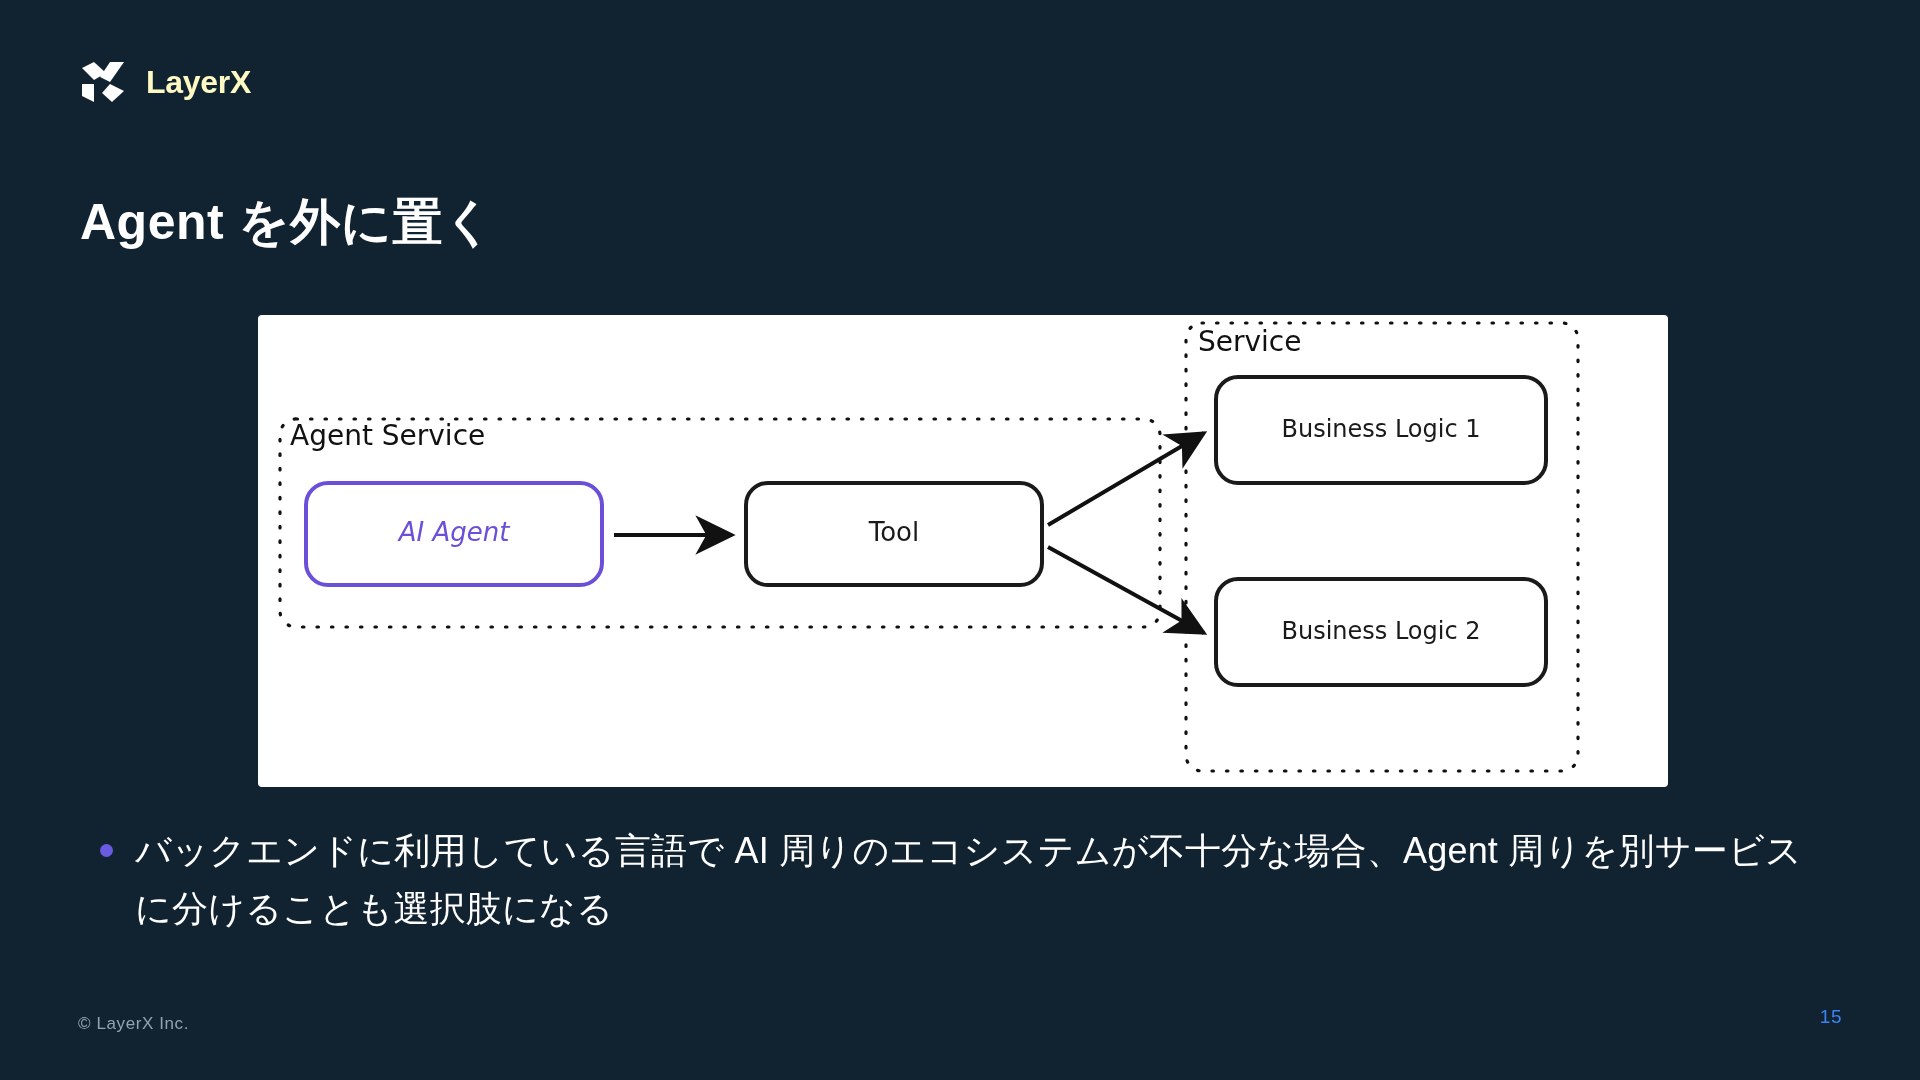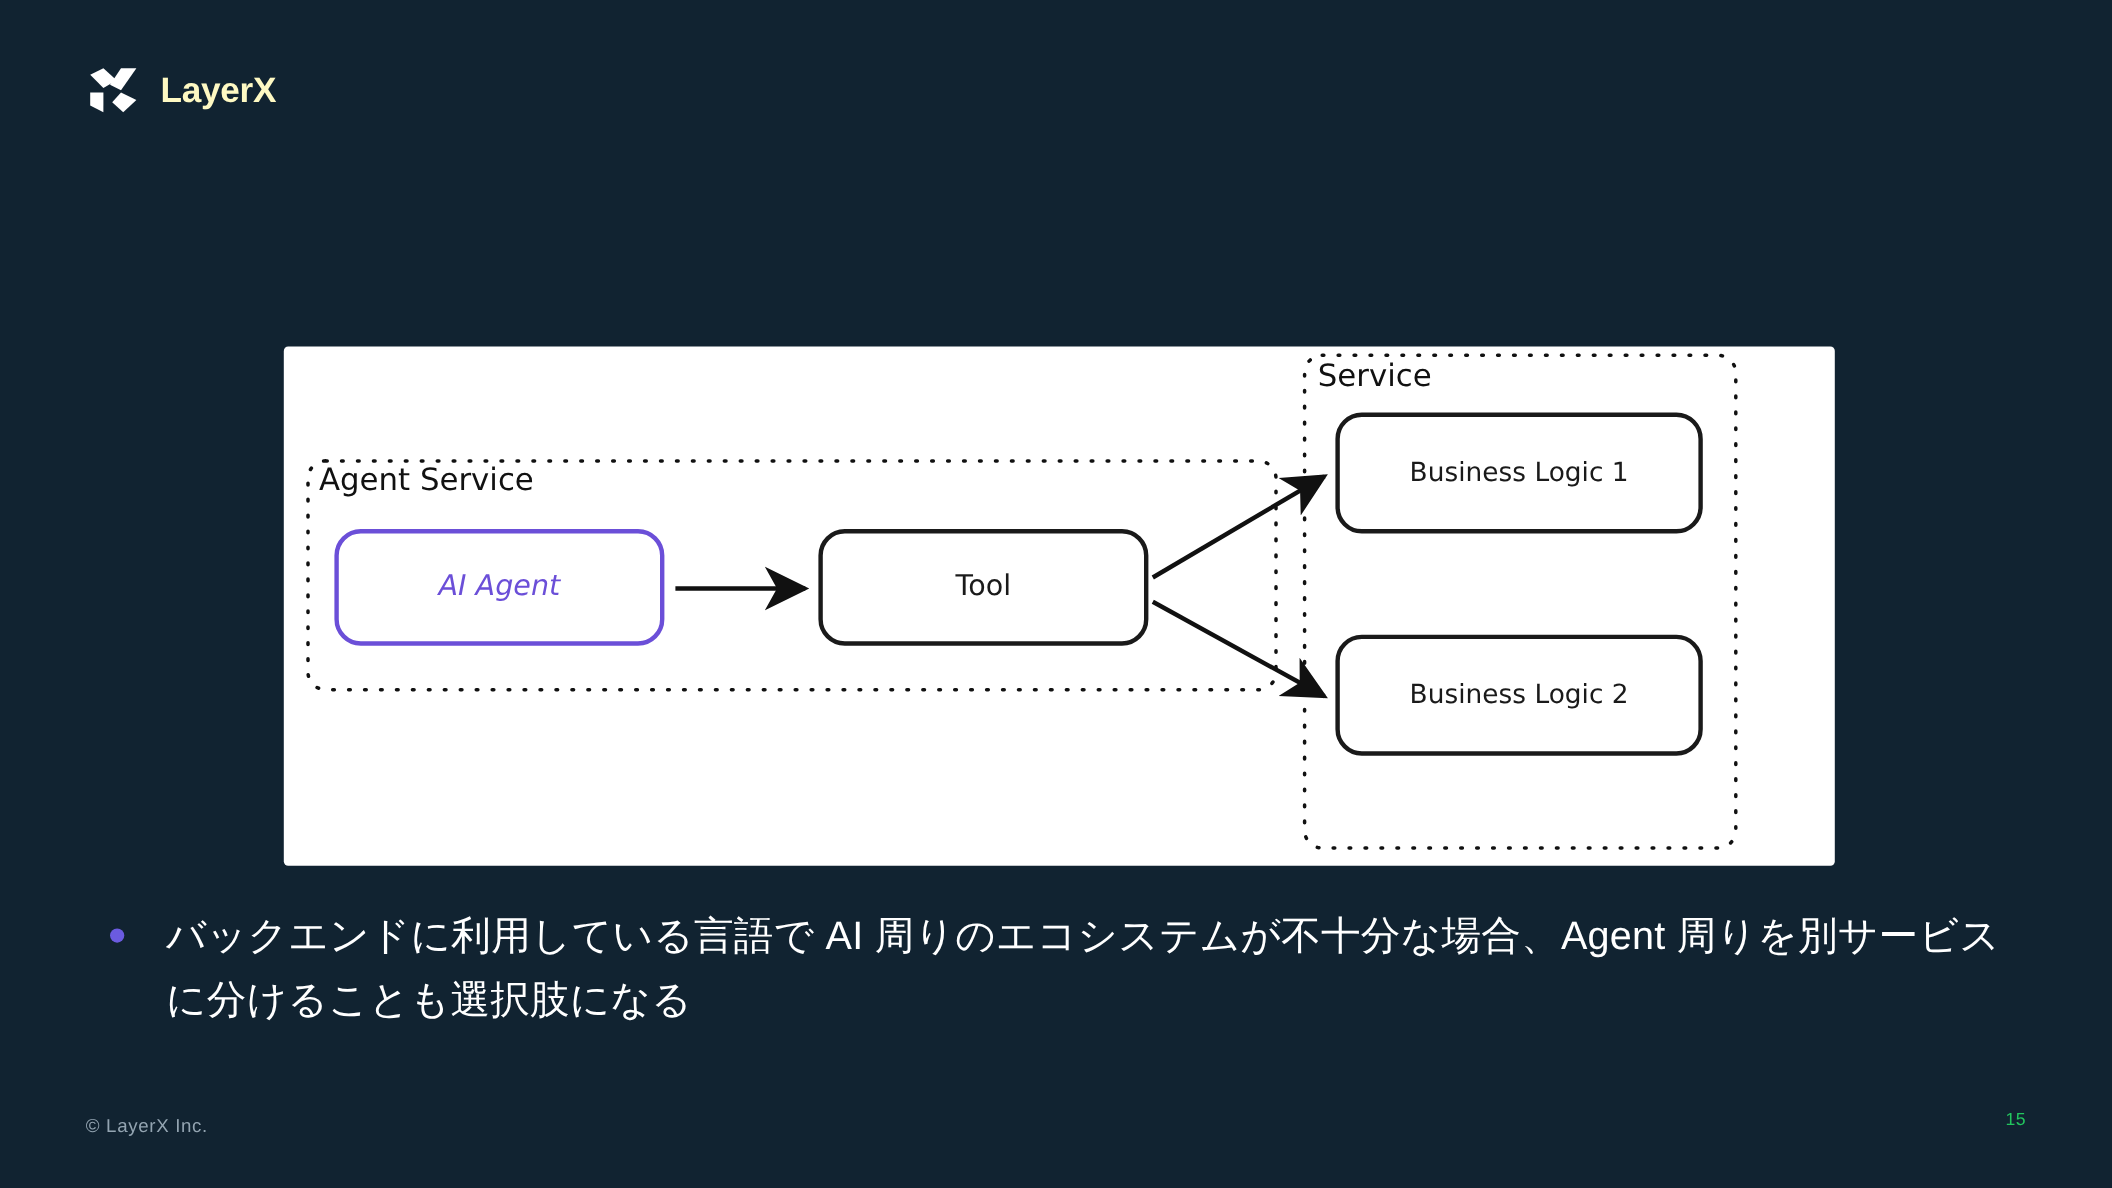--- a/index.html
+++ b/index.html
@@ -29,39 +29,39 @@
     width:1410px; height:472px;
     background:#ffffff; border-radius:4px;
   }
   .diagram-svg { position:absolute; left:0; top:0; width:1410px; height:472px; }
 
   .hand { font-family:"DejaVu Sans", sans-serif; }
 
   
   .bullet-row {
     position:absolute; left:100px; top:822px; width:1760px;
-    display:flex; align-items:flex-start; gap:38px;
+    display:flex; align-items:flex-start; gap:22px;
   }
   .bullet-dot {
     width:13px; height:13px; border-radius:50%;
     background:#6B5BE0; margin-top:22px; flex:none;
   }
   .bullet-text {
     font-size:36px; color:#ffffff; line-height:1.62;
     letter-spacing:0.2px; max-width:1690px;
   }
 
   
   .footer-left {
     position:absolute; left:78px; bottom:46px;
     font-size:17px; color:#93a4b1; letter-spacing:0.6px;
   }
   .footer-page {
     position:absolute; right:78px; bottom:52px;
-    font-size:16px; color:#22c55e; letter-spacing:0.5px;
+    font-size:19px; color:#3b82f6; letter-spacing:0.5px;
   }
 </style>
 </head>
 <body>
 
 <div class="slide">
 
   <div class="logo">
     <span class="logo-mark">
       <svg viewBox="0 0 52 44" width="52" height="44" aria-hidden="true">
@@ -69,20 +69,21 @@
           <path d="M2 8 L14 2 L26 13 L14 20 Z"></path>
           <path d="M2 24 L14 24 L14 42 L2 36 Z"></path>
           <path d="M30 2 L44 2 L30 22 L20 17 Z"></path>
           <path d="M30 24 L44 31 L32 42 L22 33 Z"></path>
         </g>
       </svg>
     </span>
     <span class="logo-word">LayerX</span>
   </div>
 
+  <h1 class="title">Agent を外に置く</h1>
 
   <div class="diagram-card">
     <svg class="diagram-svg" viewBox="0 0 1410 472">
       <defs>
         <marker id="ah" viewBox="0 0 12 12" refX="10" refY="6" markerWidth="11" markerHeight="11" orient="auto-start-reverse">
           <path d="M0,0.6 L11,6 L0,11.4 L3,6 Z" fill="#111"></path>
         </marker>
       </defs>
 
       <rect x="22" y="104" width="880" height="208" rx="16" ry="16" fill="none" stroke="#111" stroke-width="3.2" stroke-dasharray="1.5 13" stroke-linecap="round"></rect>

